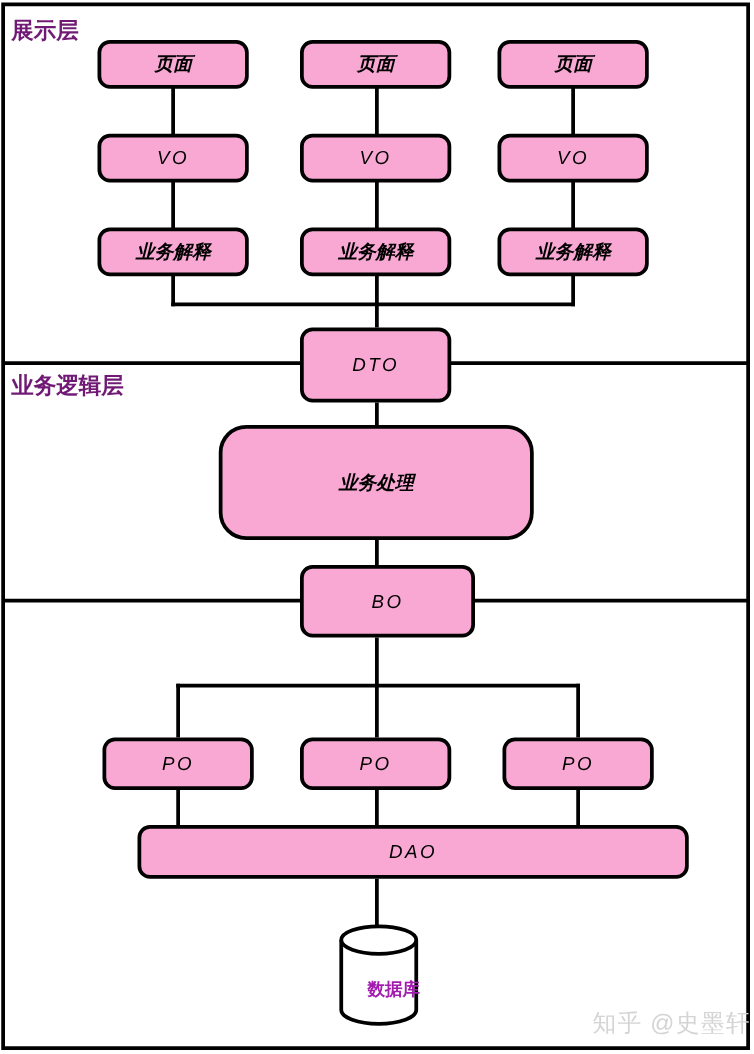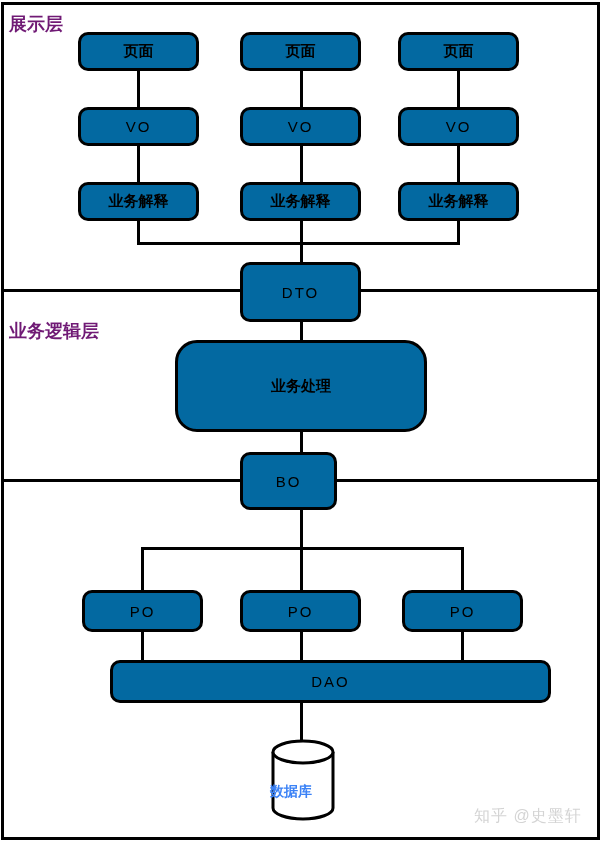--- a/index.html
+++ b/index.html
@@ -4,44 +4,44 @@
 <style>
   * { margin:0; padding:0; box-sizing:border-box; }
   html,body { width:603px; height:843px; background:#ffffff; font-family:"Liberation Sans","DejaVu Sans",sans-serif; }
   .canvas { position:relative; width:603px; height:843px; background:#ffffff; overflow:hidden; }
   .frame { position:absolute; left:1px; top:2px; width:599px; height:838px; border:3px solid #000; background:transparent; }
   .divider { position:absolute; left:2px; width:598px; height:3px; background:#000; z-index:1; }
   .layer-label { position:absolute; left:9px; font-size:18px; font-weight:bold; color:#701a75; z-index:2; white-space:nowrap; }
   .line { position:absolute; background:#000; z-index:2; }
   .vline { width:3px; }
   .hline { height:3px; }
-  .node { position:absolute; background:#0369a1; border:3px solid #000; border-radius:10px;
+  .node { position:absolute; background:#f9a8d4; border:3px solid #000; border-radius:10px;
           display:flex; align-items:center; justify-content:center;
-          font-size:15px; color:#000; z-index:3; white-space:nowrap; }
+          font-size:15px; color:#000; z-index:3; white-space:nowrap;font-style:italic; }
   .node-cjk { font-weight:bold; }
   .node-latin { letter-spacing:2px; }
   .node-big { border-radius:22px; }
   .db-svg { position:absolute; z-index:3; }
-  .db-label { position:absolute; left:270px; top:783px; width:66px; text-align:left;
-              font-size:14px; font-weight:bold; color:#3b82f6; z-index:4; white-space:nowrap; }
-  .watermark { position:absolute; left:474px; top:806px; font-size:16px; color:#d4d4d4;
+  .db-label { position:absolute; left:270px; top:783px; width:66px; text-align:right;
+              font-size:14px; font-weight:bold; color:#a21caf; z-index:4; white-space:nowrap; }
+  .watermark { position:absolute; left:474px; top:806px; font-size:19px; color:#d4d4d4;
                letter-spacing:1px; z-index:4; white-space:nowrap; }
 </style>
 </head>
 <body>
 
 <div class="canvas">
 
   <div class="frame"></div>
 
   <div class="divider" style="top:289px;"></div>
   <div class="divider" style="top:479px;"></div>
 
   <div class="layer-label" style="top:12px;">展示层</div>
-  <div class="layer-label" style="top:296px;margin-top:23px;">业务逻辑层</div>
+  <div class="layer-label" style="top:296px;">业务逻辑层</div>
 
   <div class="line vline" style="left:137px; top:70px;  height:38px;"></div>
   <div class="line vline" style="left:137px; top:145px; height:38px;"></div>
   <div class="line vline" style="left:137px; top:220px; height:25px;"></div>
 
   <div class="line vline" style="left:300px; top:70px;  height:38px;"></div>
   <div class="line vline" style="left:300px; top:145px; height:38px;"></div>
   <div class="line vline" style="left:300px; top:220px; height:42px;"></div>
 
   <div class="line vline" style="left:457px; top:70px;  height:38px;"></div>
@@ -73,21 +73,21 @@
   <div class="node node-latin" style="left:398px; top:107px; width:121px; height:39px;">VO</div>
 
   <div class="node node-cjk" style="left:78px;  top:182px; width:121px; height:39px;">业务解释</div>
   <div class="node node-cjk" style="left:240px; top:182px; width:121px; height:39px;">业务解释</div>
   <div class="node node-cjk" style="left:398px; top:182px; width:121px; height:39px;">业务解释</div>
 
   <div class="node node-cjk node-big" style="left:175px; top:340px; width:252px; height:92px;">业务处理</div>
 
   <div class="node node-latin" style="left:240px; top:262px; width:121px; height:60px;">DTO</div>
 
-  <div class="node node-latin" style="left:240px; top:452px; width:97px; height:58px;">BO</div>
+  <div class="node node-latin" style="left:240px; top:452px; width:140px; height:58px;">BO</div>
 
   <div class="node node-latin" style="left:82px;  top:590px; width:121px; height:42px;">PO</div>
   <div class="node node-latin" style="left:240px; top:590px; width:121px; height:42px;">PO</div>
   <div class="node node-latin" style="left:402px; top:590px; width:121px; height:42px;">PO</div>
 
   <div class="node node-latin" style="left:82px; top:660px; width:441px; height:43px;margin-left:28px;">DAO</div>
 
   <svg class="db-svg" style="left:270px; top:738px;" width="66" height="85" viewBox="0 0 66 85">
     <path d="M3 14 L3 70 A30 11 0 0 0 63 70 L63 14" fill="#ffffff" stroke="#000000" stroke-width="3"></path>
     <ellipse cx="33" cy="14" rx="30" ry="11" fill="#ffffff" stroke="#000000" stroke-width="3"></ellipse>

